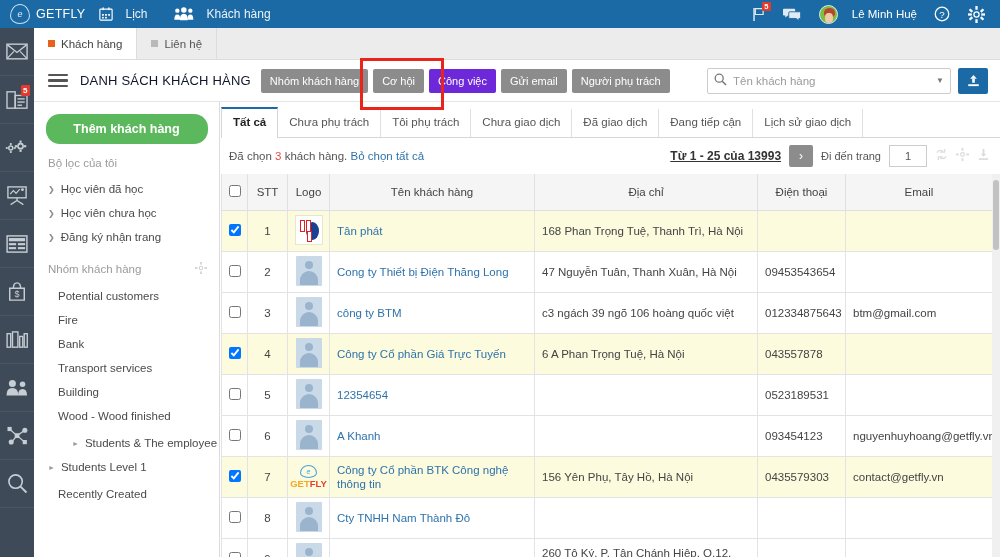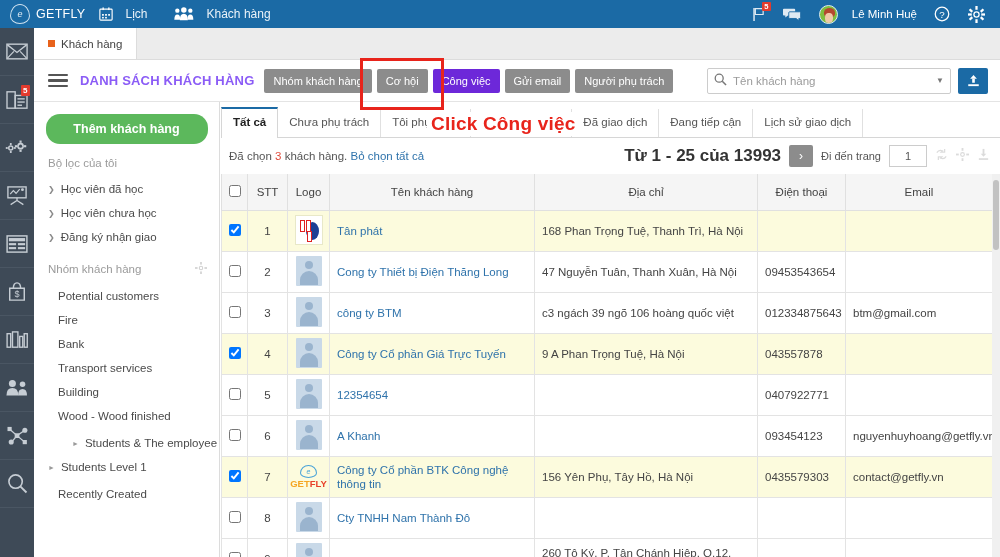--- a/index.html
+++ b/index.html
@@ -96,21 +96,21 @@
     position: absolute; left: 34px; top: 60px; width: 966px; height: 42px;
     background: #fff; border-bottom: 1px solid #e4e4e4;
     display: flex; align-items: center;
   }
   .hamburger { width: 20px; margin-left: 14px; cursor: pointer; }
   .hamburger span {
     display: block; height: 2.5px; background: #555; margin-bottom: 3px; border-radius: 1px;
   }
   .hamburger span:last-child { margin-bottom: 0; }
   .tb-title {
-    font-size: 13px; font-weight: bold; color: #8b5cf6; letter-spacing: .2px; padding: 0 10px 0 12px;
+    font-size: 13px; font-weight: normal; color: #0f172a; letter-spacing: .2px; padding: 0 10px 0 12px;
   }
   .tb-btn {
     background: #8c8c8c; color: #fff; border: none; font-size: 11px;
     padding: 6px 9px; margin-right: 5px; border-radius: 2px; cursor: pointer;
     font-family: "Liberation Sans", sans-serif; white-space: nowrap;
   }
   .tb-btn.dark { background: #6d28d9; }
   .search-wrap { margin-left: auto; display: flex; align-items: center; padding-right: 12px; }
   .search-box {
     width: 244px; height: 26px; border: 1px solid #ccc; background: #fff;
@@ -144,21 +144,21 @@
 
   
   .inforow {
     position: absolute; left: 221px; top: 138px; width: 779px; height: 36px;
     display: flex; align-items: center; background: #fff;
   }
   .sel-text { font-size: 11.5px; color: #555; padding-left: 8px; }
   .sel-count { color: #e04b3c; }
   .sel-link { color: #2f73ab; cursor: pointer; }
   .pager { margin-left: auto; display: flex; align-items: center; padding-right: 10px; gap: 8px; }
-  .pg-range { font-size: 17px; font-weight: bold; color: #333; }
+  .pg-range { font-size: 12px; font-weight: bold; color: #333; text-decoration: underline; }
   .pg-next {
     width: 24px; height: 22px; background: #8c8c8c; color: #fff; border: none;
     display: flex; align-items: center; justify-content: center; cursor: pointer;
     font-size: 12px; border-radius: 2px;
   }
   .pg-label { font-size: 11px; color: #555; }
   .pg-input {
     width: 38px; height: 22px; border: 1px solid #ccc; text-align: center;
     font-size: 11px; color: #555; font-family: "Liberation Sans", sans-serif; outline: none;
   }
@@ -311,20 +311,24 @@
             <circle cx="9" cy="9" r="2" fill="#1b6aa5"></circle>
           </svg>
       </div>
     </div>
   </div>
 
   <div style="position:absolute;left:34px;top:28px;width:966px;height:32px;background:#ececec;border-bottom:1px solid #dcdcdc;display:flex;align-items:stretch;">
     <div style="display:flex;align-items:center;gap:6px;padding:0 14px;background:#fff;border-right:1px solid #dcdcdc;font-size:11.5px;color:#444;cursor:pointer;">
       <span style="width:7px;height:7px;background:#e8621b;display:inline-block;"></span>
       <span>Khách hàng</span>
+    </div>
+    <div style="display:flex;align-items:center;gap:6px;padding:0 14px;border-right:1px solid #dcdcdc;font-size:11.5px;color:#555;cursor:pointer;">
+      <span style="width:7px;height:7px;background:#b9b9b9;display:inline-block;"></span>
+      <span>Liên hệ</span>
     </div>
   </div>
 
   <div class="rail">
     <div class="rail-item">
       <svg width="22" height="17" viewBox="0 0 24 18">
           <rect x="1" y="1" width="22" height="16" fill="none" stroke="#c6cdd4" stroke-width="1.5"></rect>
           <path d="M1.6 1.8 L12 10 L22.4 1.8" fill="none" stroke="#c6cdd4" stroke-width="1.5"></path>
           <path d="M1.6 16.3 L8.6 8.8 M22.4 16.3 L15.4 8.8" fill="none" stroke="#c6cdd4" stroke-width="1.3"></path>
         </svg>
@@ -430,21 +434,21 @@
     <div class="lp-item">
       <span class="caret">❯</span>
       <span>Học viên đã học</span>
     </div>
     <div class="lp-item">
       <span class="caret">❯</span>
       <span>Học viên chưa học</span>
     </div>
     <div class="lp-item">
       <span class="caret">❯</span>
-      <span>Đăng ký nhận giao</span>
+      <span>Đăng ký nhận trang</span>
     </div>
 
     <div class="sec-title">
       <span>Nhóm khách hàng</span>
       <span class="sec-gear">
         <svg width="12" height="12" viewBox="0 0 14 14">
             <g fill="#9a9a9a">
               <circle cx="7" cy="7" r="2.6"></circle>
               <rect x="6" y="0" width="2" height="3"></rect>
               <rect x="6" y="11" width="2" height="3"></rect>
@@ -627,33 +631,33 @@
             <td>012334875643</td>
             <td>btm@gmail.com</td>
           </tr>
           <tr class="sel">
             <td class="c-chk"><input type="checkbox" checked="" style=""></td>
             <td class="c-stt">4</td>
             <td class="c-logo"><span class="logo-ph"></span></td>
             <td>
               <span class="cust-link">Công ty Cổ phần Giá Trực Tuyến</span>
             </td>
-            <td>9 A Phan Trọng Tuệ, Hà Nội</td>
+            <td>6 A Phan Trọng Tuệ, Hà Nội</td>
             <td>043557878</td>
             <td></td>
           </tr>
           <tr>
             <td class="c-chk"><input type="checkbox" style=""></td>
             <td class="c-stt">5</td>
             <td class="c-logo"><span class="logo-ph"></span></td>
             <td>
               <span class="cust-link">12354654</span>
             </td>
             <td></td>
-            <td>0407922771</td>
+            <td>0523189531</td>
             <td></td>
           </tr>
           <tr>
             <td class="c-chk"><input type="checkbox" style=""></td>
             <td class="c-stt">6</td>
             <td class="c-logo"><span class="logo-ph"></span></td>
             <td>
               <span class="cust-link">A Khanh</span>
             </td>
             <td></td>
@@ -696,15 +700,14 @@
           </tr>
         </tbody>
     </table>
   </div>
 
   <div class="vscroll">
     <div class="vthumb"></div>
   </div>
 
   <div class="anno-box"></div>
-  <div class="anno-text">Click Công việc</div>
 
 </div>
 
 </body></html>

